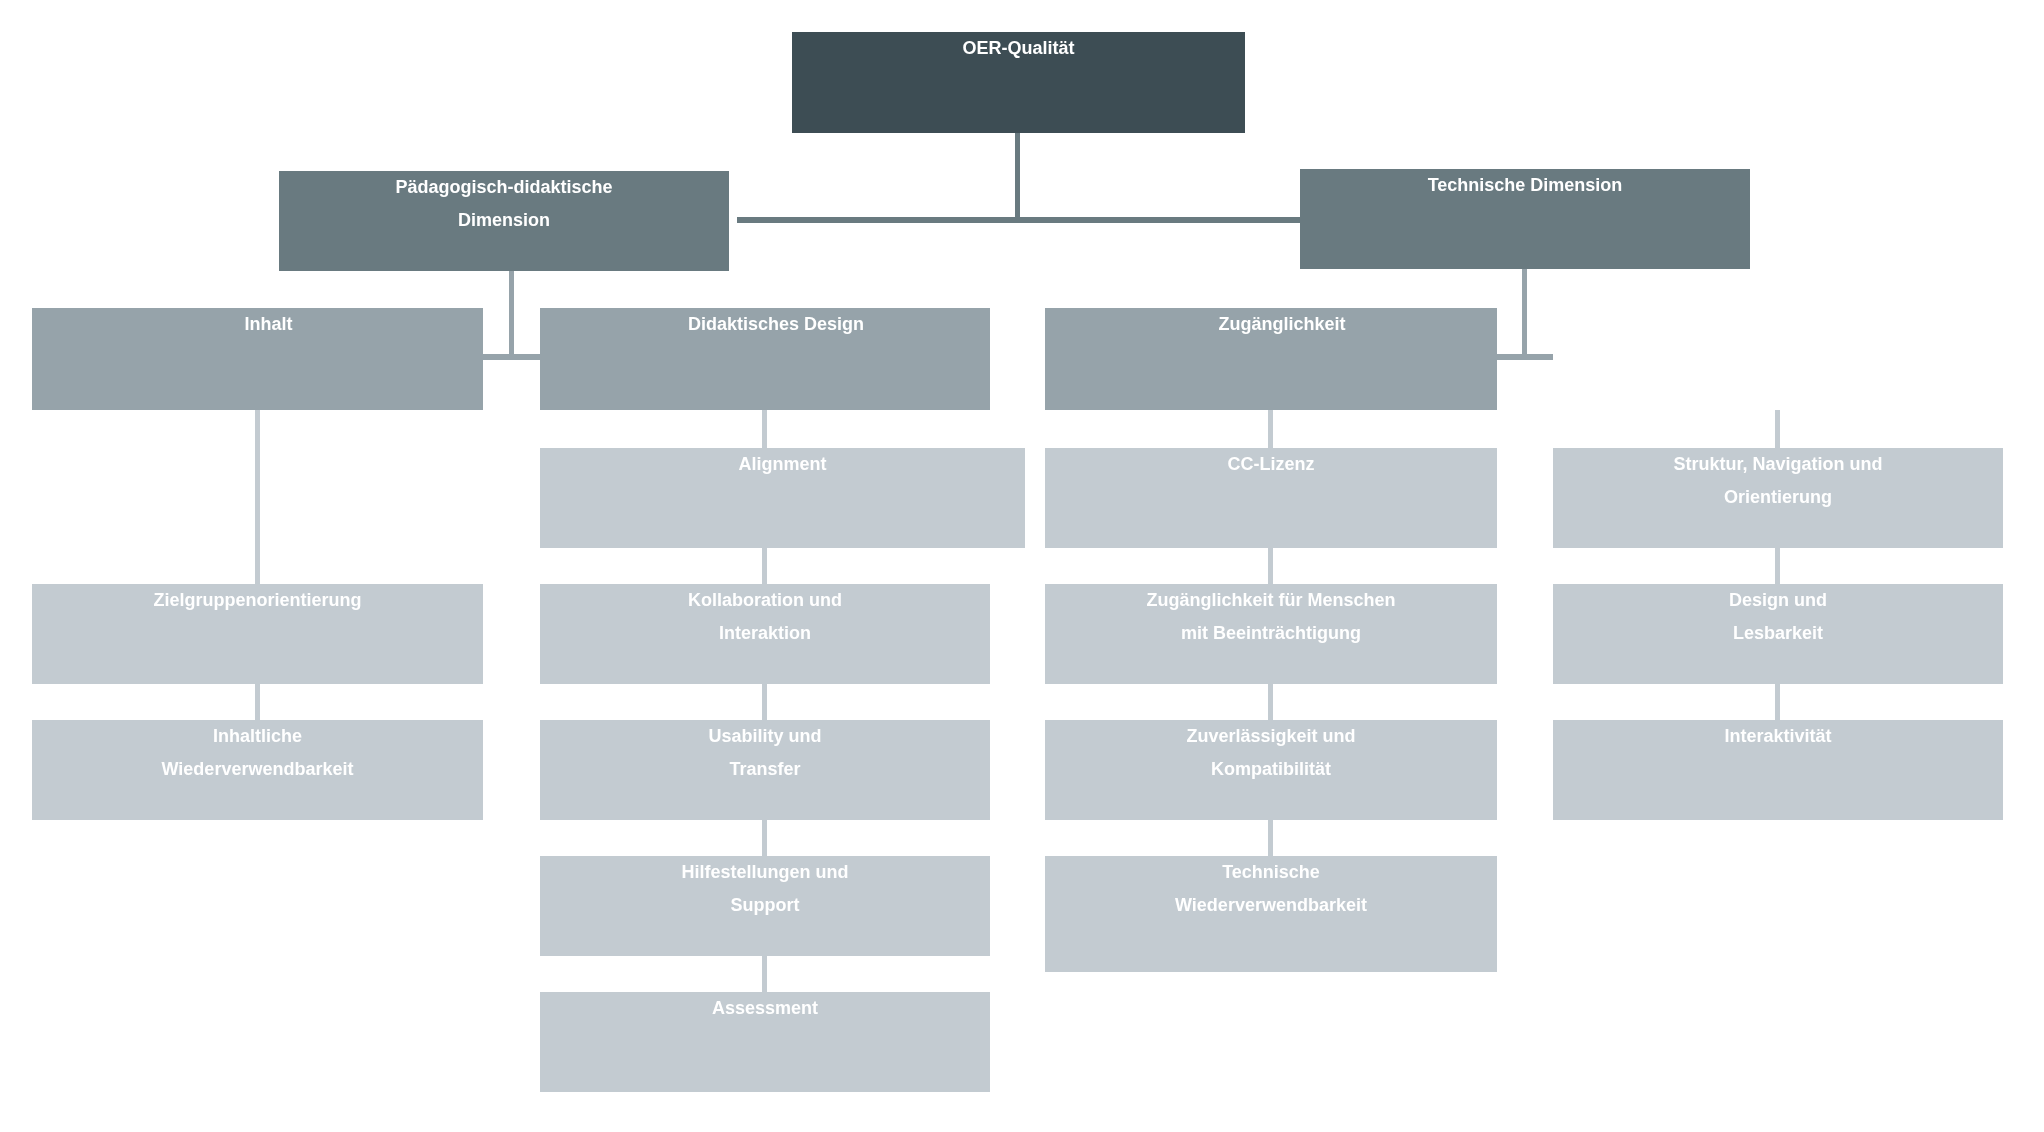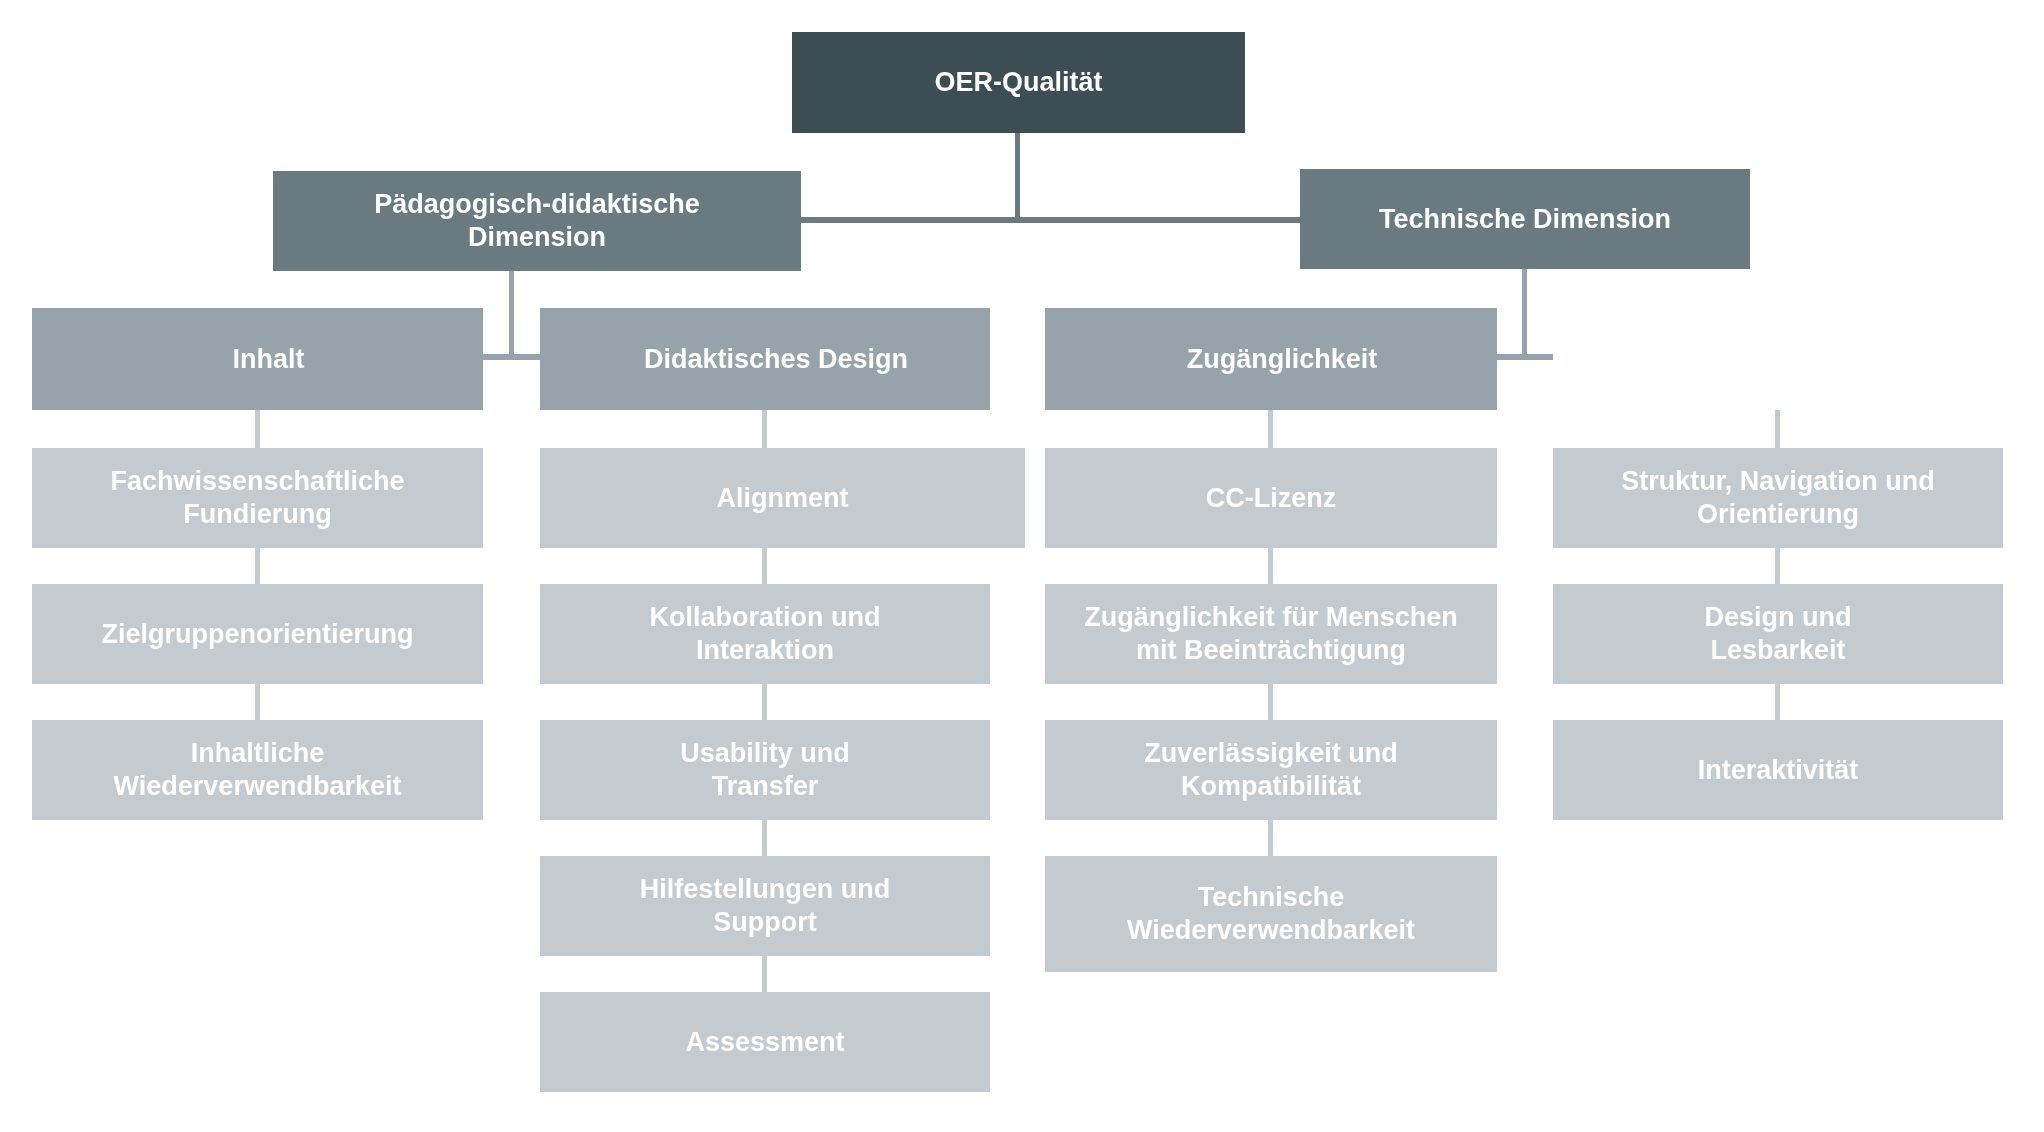--- a/index.html
+++ b/index.html
@@ -13,25 +13,25 @@
   html,body{margin:0;padding:0;background:var(--color-background);}
   .stage{
     position:relative;
     width:2044px;height:1132px;
     background:var(--color-background);
     font-family:"Liberation Sans", sans-serif;
     overflow:hidden;
   }
   .box{
     position:absolute;
-    display:flex;align-items:center;justify-content:center;
+    display:flex;align-items:flex-start;justify-content:center;
     text-align:center;
     color:var(--color-text);
     font-weight:bold;
-    font-size:27px;
+    font-size:18px;
     line-height:33px;
     z-index:1;
     box-sizing:border-box;
     padding:0 8px;
   }
   .box .label{white-space:pre-line;}
   .l1{background:var(--color-level1);}
   .l2{background:var(--color-level2);}
   .l3{background:var(--color-level3);padding-left:30px;}
   .l4{background:var(--color-level4);}
@@ -55,42 +55,38 @@
 
   <div class="line line-l4" style="left:255px;top:410px;width:5px;height:320px"></div>
   <div class="line line-l4" style="left:762px;top:410px;width:5px;height:592px"></div>
   <div class="line line-l4" style="left:1268px;top:410px;width:5px;height:456px"></div>
   <div class="line line-l4" style="left:1775px;top:410px;width:5px;height:320px"></div>
 
   <div class="box l1" style="left:792px;top:32px;width:453px;height:101px">
     <span class="label">OER-Qualität</span>
   </div>
 
-  <div class="box l2" style="left:273px;top:171px;width:528px;height:100px">
+  <div class="box l2" style="left:279px;top:171px;width:450px;height:100px">
     <span class="label">Pädagogisch-didaktische
 Dimension</span>
   </div>
   <div class="box l2" style="left:1300px;top:169px;width:450px;height:100px">
     <span class="label">Technische Dimension</span>
   </div>
 
   <div class="box l3" style="left:32px;top:308px;width:451px;height:102px">
     <span class="label">Inhalt</span>
   </div>
   <div class="box l3" style="left:540px;top:308px;width:450px;height:102px">
     <span class="label">Didaktisches Design</span>
   </div>
   <div class="box l3" style="left:1045px;top:308px;width:452px;height:102px">
     <span class="label">Zugänglichkeit</span>
   </div>
 
-  <div class="box l4" style="left:32px;top:448px;width:451px;height:100px">
-    <span class="label">Fachwissenschaftliche
-Fundierung</span>
-  </div>
   <div class="box l4" style="left:32px;top:584px;width:451px;height:100px">
     <span class="label">Zielgruppenorientierung</span>
   </div>
   <div class="box l4" style="left:32px;top:720px;width:451px;height:100px">
     <span class="label">Inhaltliche
 Wiederverwendbarkeit</span>
   </div>
 
   <div class="box l4" style="left:540px;top:448px;width:485px;height:100px">
     <span class="label">Alignment</span>

